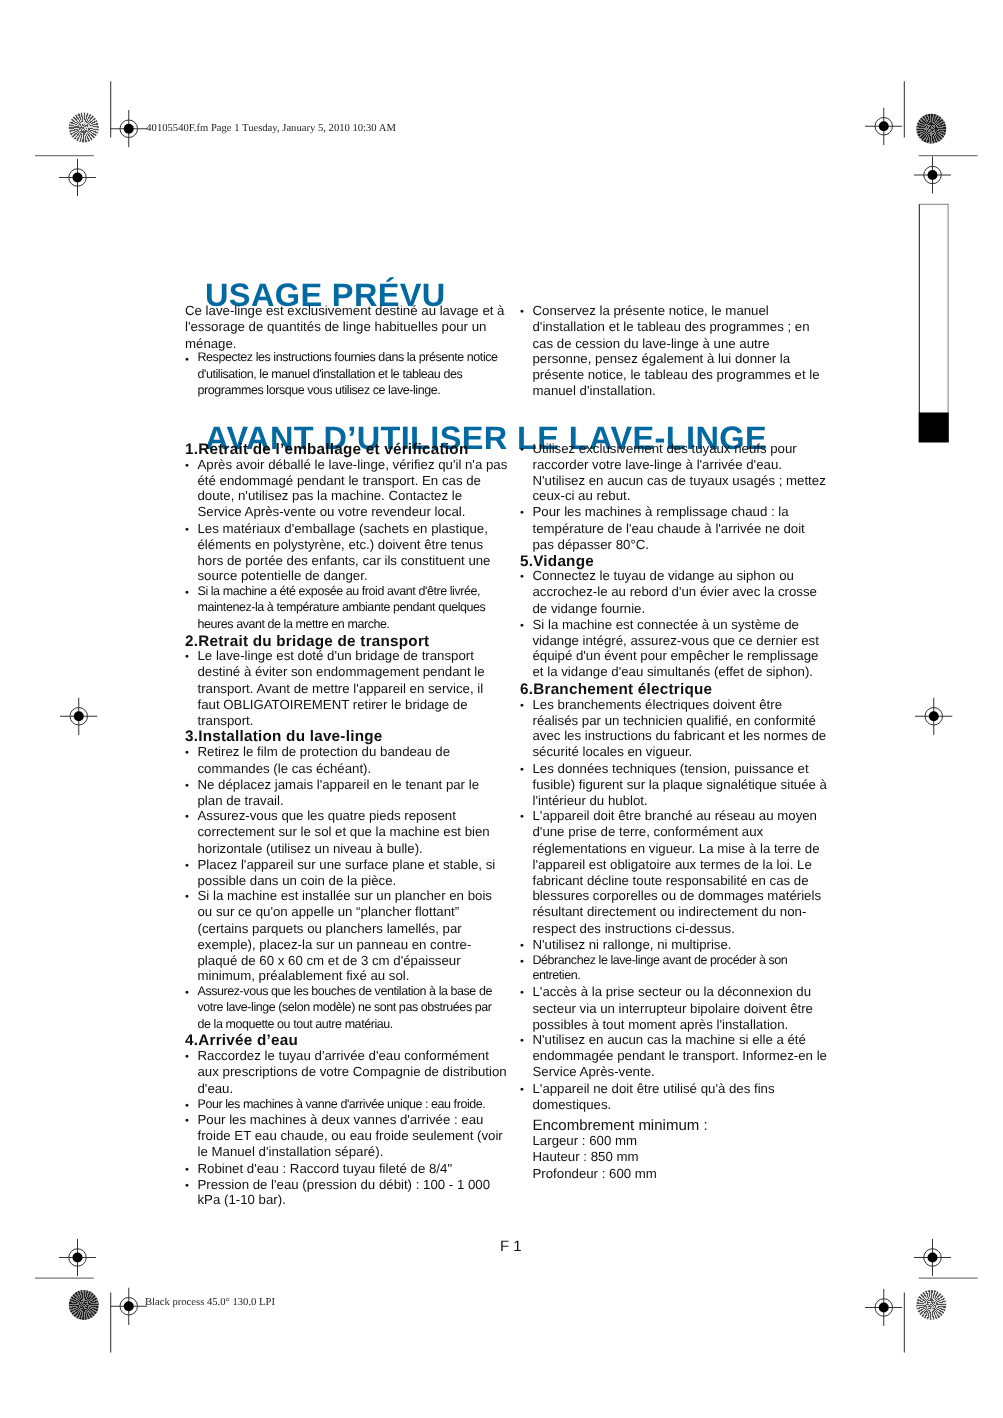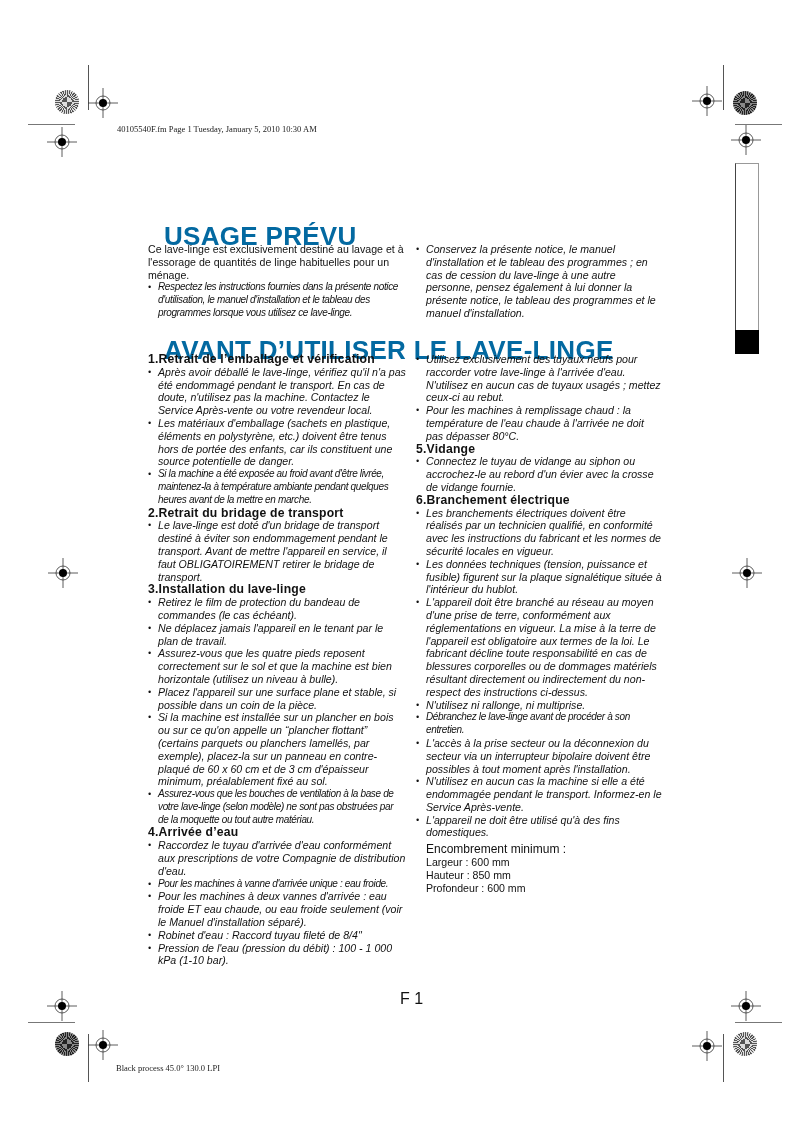--- a/index.html
+++ b/index.html
@@ -1,39 +1,39 @@
 <!DOCTYPE html>
 <html><head>
 <meta charset="utf-8">
 <style>
   html, body { margin:0; padding:0; background:#fff; }
   body { width:802px; height:1134px; position:relative; overflow:hidden; font-family:"Liberation Sans", sans-serif; color:#111; }
-  .abs { position:absolute;margin-top:27px; }
+  .abs { position:absolute; }
   .slug { font-family:"Liberation Serif", serif; font-size:8.5px; color:#222; white-space:nowrap; }
   .regmark { position:absolute; width:30px; height:30px; }
   .regmark svg { width:100%; height:100%; display:block; }
   .starmark { position:absolute; width:24px; height:24px; border-radius:50%; }
   .star-light { background: repeating-conic-gradient(#555 0deg 6deg, #ddd 6deg 12deg); }
   .star-dark { background: repeating-conic-gradient(#222 0deg 6deg, #888 6deg 12deg); }
   .hline { position:absolute; height:1px; background:#777; }
   .vline { position:absolute; width:1px; background:#555; }
   .tab-box { position:absolute; left:735px; top:163px; width:24px; height:190px; border:1px solid #444; border-right-color:#999; border-top-color:#999; background:#fff; box-sizing:border-box; }
   .tab-black { position:absolute; left:735px; top:330px; width:24px; height:24px; background:#000; }
 
   h1.section-title { position:absolute; margin:16px; font-weight:bold; font-size:26px; letter-spacing:0.3px; line-height:1; color:#0369a1; }
   .col { position:absolute; font-size:10.6px; line-height:12.8px; }
   .col p { margin:0; }
   .col ul { list-style:none; margin:0; padding:0; }
-  .col li { position:relative; padding-left:10px; margin:0;font-style:italic; }
+  .col li { position:relative; padding-left:10px; margin:0; }
   .col li::before { content:"•"; position:absolute; left:0; top:0; font-size:9px; }
   .col li.cond { font-size:10px; letter-spacing:-0.35px; }
   .col h2 { margin:0; font-size:12.2px; font-weight:bold; line-height:12.8px; letter-spacing:0.2px; }
   .col h3 { margin:4px 0 0 10px; font-size:12px; font-weight:normal; line-height:13px; }
   .dim { padding-left:10px; }
-  .page-num { position:absolute; left:400px; top:990px; font-size:16px; color:#111;text-align:right; }
+  .page-num { position:absolute; left:400px; top:990px; font-size:12px; color:#111;text-align:right; }
 </style>
 </head>
 <body>
 
 <div class="vline" style="left:88px;top:65px;height:45px;"></div>
 <div class="starmark star-light" style="left:55px;top:90px;"></div>
 <div class="regmark" style="left:88px;top:88px;">
   <svg viewBox="0 0 30 30">
       <line x1="15" y1="0" x2="15" y2="30" stroke="#333" stroke-width="0.8"></line>
       <line x1="0" y1="15" x2="30" y2="15" stroke="#333" stroke-width="0.8"></line>
@@ -179,20 +179,21 @@
 </div>
 
 <div class="col" style="left:416px;top:353px;width:246px;">
   <ul>
     <li>Utilisez exclusivement des tuyaux neufs pour raccorder votre lave-linge à l'arrivée d'eau. N'utilisez en aucun cas de tuyaux usagés ; mettez ceux-ci au rebut.</li>
     <li>Pour les machines à remplissage chaud : la température de l'eau chaude à l'arrivée ne doit pas dépasser 80°C.</li>
   </ul>
   <h2>5.Vidange</h2>
   <ul>
     <li>Connectez le tuyau de vidange au siphon ou accrochez-le au rebord d'un évier avec la crosse de vidange fournie.</li>
+    <li>Si la machine est connectée à un système de vidange intégré, assurez-vous que ce dernier est équipé d'un évent pour empêcher le remplissage et la vidange d'eau simultanés (effet de siphon).</li>
   </ul>
   <h2>6.Branchement électrique</h2>
   <ul>
     <li>Les branchements électriques doivent être réalisés par un technicien qualifié, en conformité avec les instructions du fabricant et les normes de sécurité locales en vigueur.</li>
     <li>Les données techniques (tension, puissance et fusible) figurent sur la plaque signalétique située à l'intérieur du hublot.</li>
     <li>L'appareil doit être branché au réseau au moyen d'une prise de terre, conformément aux réglementations en vigueur. La mise à la terre de l'appareil est obligatoire aux termes de la loi. Le fabricant décline toute responsabilité en cas de blessures corporelles ou de dommages matériels résultant directement ou indirectement du non-respect des instructions ci-dessus.</li>
     <li>N'utilisez ni rallonge, ni multiprise.</li>
     <li class="cond">Débranchez le lave-linge avant de procéder à son entretien.</li>
     <li>L'accès à la prise secteur ou la déconnexion du secteur via un interrupteur bipolaire doivent être possibles à tout moment après l'installation.</li>
     <li>N'utilisez en aucun cas la machine si elle a été endommagée pendant le transport. Informez-en le Service Après-vente.</li>

